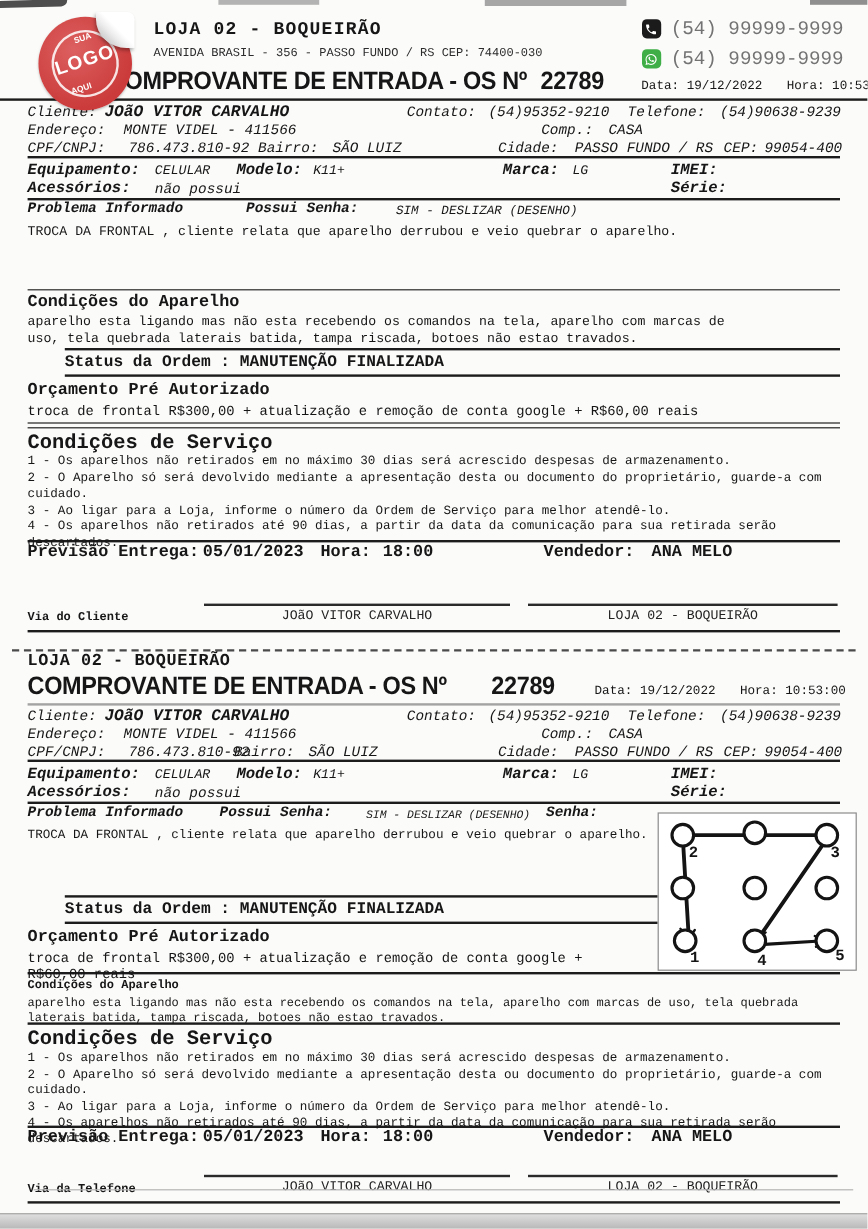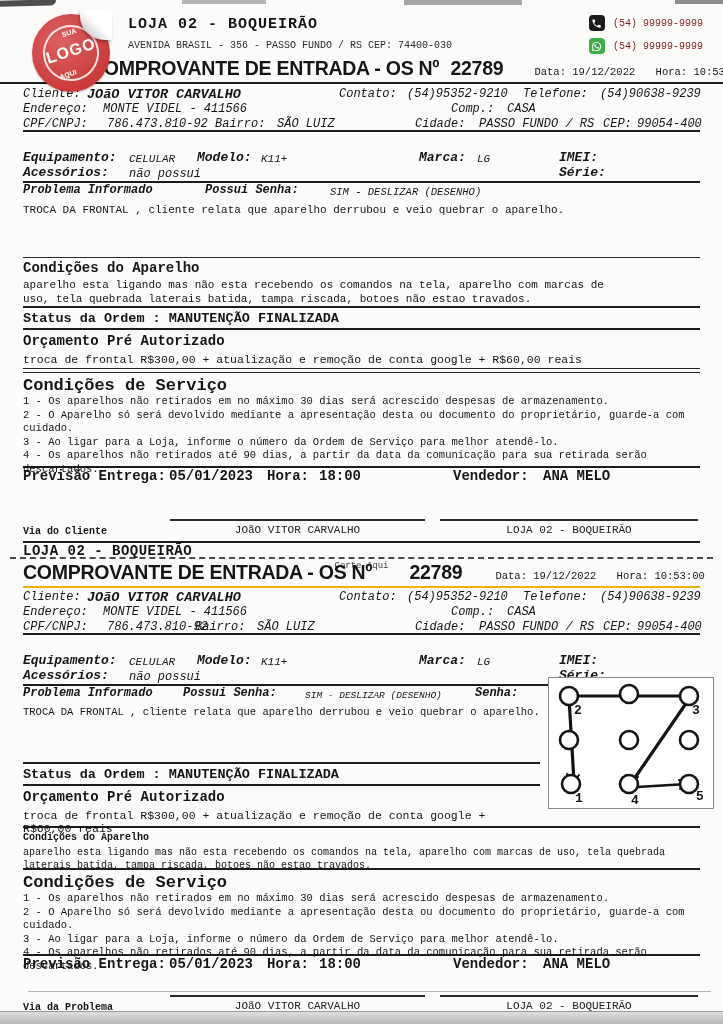--- a/index.html
+++ b/index.html
@@ -26,74 +26,74 @@
   .logo .txt-bot{position:absolute;left:0;right:6px;bottom:14px;text-align:center;color:#fff;font-family:"Liberation Sans",sans-serif;font-weight:bold;font-size:7px;transform:rotate(-18deg);}
   .logo .peel{position:absolute;right:-2px;top:-4px;width:32px;height:30px;background:linear-gradient(225deg,#ffffff 45%,#ececec 60%,#c9c9c9 80%,#b5b5b5);border-radius:0 6px 0 80%;box-shadow:-1px 2px 3px rgba(0,0,0,.3);}
   .store-block{position:absolute;left:128px;top:16px;}
   .store-name{font-size:15px;font-weight:bold;letter-spacing:1px;}
   .store-addr{font-size:10px;margin-top:7px;color:#2c2c2c;}
   .contacts{position:absolute;right:20px;top:15px;}
   .contact-row{display:flex;align-items:center;margin-bottom:7px;}
   .cicon{width:16px;height:16px;border-radius:4px;margin-right:8px;display:flex;align-items:center;justify-content:center;flex:0 0 16px;}
   .cicon.phone{background:#1b1b1b;}
   .cicon.wa{background:#3fae46;}
-  .contact-num{font-size:10px;color:#7f1d1d;}
+  .contact-num{font-size:16px;color:#737373;}
   .title-row{position:absolute;left:23px;right:20px;top:56px;display:flex;align-items:baseline;}
   .doc-title{font-family:"Liberation Sans",sans-serif;font-weight:bold;font-size:21px;letter-spacing:-.3px;transform:scaleX(.93);transform-origin:left bottom;white-space:nowrap;}
   .c1-title{margin-left:67px;}
   .os-num{margin-left:12px;}
   .dt{margin-left:auto;font-size:10.5px;white-space:nowrap;}
   .dt .gap{display:inline-block;width:14px;}
   
   .copy{position:absolute;left:0;width:723px;padding:0 23px;box-sizing:border-box;}
   .copy1{top:85px;}
   .copy2{top:543px;}
   .r{position:relative;height:15px;line-height:15px;font-size:12px;white-space:nowrap;font-style:italic;}
   .r span{position:absolute;top:0;}
   .rule2{border:none;border-top:2px solid #1c1c1c;margin:0;}
   .dbl{height:3px;border-top:1px solid #222;border-bottom:1px solid #222;}
   .client-block{height:43px;border-bottom:2px solid #1c1c1c;padding-top:2px;box-sizing:content-box;}
   .cname{font-size:13.5px;font-weight:bold;}
-  .equip-block{height:31px;border-bottom:2px solid #1c1c1c;padding-top:18px;}
+  .equip-block{height:31px;border-bottom:2px solid #1c1c1c;padding-top:2px;}
   .lab13{font-size:13px;font-weight:bold;}
   .val11{font-size:11px;top:2px !important;}
   .problema{border-bottom:1px solid #2a2a2a;}
   .c1 .problema{height:74px;}
   .ph-head{font-size:12px;font-weight:bold;}
   .ph-val{font-size:10.5px;top:2px !important;}
   .ph-text{font-size:11px;margin-top:1px;}
   .sec-head{font-size:14px;font-weight:bold;padding-top:2px;}
   .sec-text{font-size:11px;line-height:14px;margin-top:2px;}
-  .status-row{border-top:2px solid #1c1c1c;border-bottom:2px solid #1c1c1c;font-size:13.5px;font-weight:bold;padding:3px 0 2px 0;}
+  .status-row{border-top:2px solid #1c1c1c;border-bottom:2px solid #1c1c1c;font-size:13.5px;font-weight:bold;padding:3px 0 2px 0;margin-left:31px;}
   .orc-head{font-size:14px;font-weight:bold;padding-top:3px;}
   .orc-text{font-size:11.5px;margin-top:4px;}
   .serv{border-bottom:2px solid #1c1c1c;}
   .serv-head{font-size:17px;font-weight:bold;padding-top:3px;}
   .serv-item{font-size:10.5px;line-height:13.5px;}
   .previsao{position:relative;height:24px;padding-top:7px;font-size:14px;font-weight:bold;white-space:nowrap;}
   .previsao span{position:absolute;top:0;}
   .sig-row{position:relative;height:22px;}
   .sig-line{position:absolute;top:0;border-top:2px solid #2a2a2a;text-align:center;font-size:11px;padding-top:3px;color:#222;}
   .sig1{left:147px;width:255px;}
   .sig2{left:417px;width:258px;}
   .via{position:absolute;left:0;top:7px;font-size:10px;font-weight:bold;}
   .cut{margin:14px -13px 0 -13px;border-top:2px dashed #4a4a4a;}
   .cut-label{text-align:center;font-size:9px;color:#3d3d3d;margin-top:2px;}
   
   .store-name2{font-size:14px;font-weight:bold;height:17px;letter-spacing:.5px;}
   .title-row2{display:flex;align-items:baseline;height:26px;border-bottom:0;}
-  .copy2 .title-wrap{border-bottom:2px solid #eab308;}
+  .copy2 .title-wrap{border-bottom:2px solid #a3a3a3;}
   .os-num2{margin-left:40px;}
   .c2 .problema{height:76px;border-bottom:0;}
   .w540{width:517px;box-sizing:border-box;}
   .sec-head-sm{font-size:10px;font-weight:bold;padding-top:4px;}
   .sec-text-sm{font-size:10px;line-height:12.5px;margin-top:4px;}
   .serv2{border-top:2px solid #1c1c1c;}
   .pattern-box{position:absolute;right:9px;top:134px;width:164px;height:130px;border:1px solid #8a8a8a;background:#fff;z-index:2;}
-  .senha-abs{left:452px;}
+  .senha-abs{left:432px;}
 </style>
 </head>
 <body>
 
 <div class="tm1"></div>
 <div class="tm2"></div>
 <div class="tm3"></div>
 <div class="tm4"></div>
 
 <div class="header">
@@ -229,21 +229,20 @@
   </div>
 
   <div class="sig-row" style="margin-top:20px">
     <span class="via">Via do Cliente</span>
     <div class="sig-line sig1">JOãO VITOR CARVALHO</div>
     <div class="sig-line sig2">LOJA 02 - BOQUEIRÃO</div>
   </div>
   <hr class="rule2">
 
   <div class="cut"></div>
-  <div class="cut-label">Corte Aqui</div>
 </div>
 
 <div class="copy copy2 c2">
 
   <div class="store-name2">LOJA 02 - BOQUEIRÃO</div>
   <div class="title-wrap">
     <div class="title-row2">
       <div class="doc-title">
         <span>COMPROVANTE DE ENTRADA - OS Nº</span><span class="os-num os-num2">22789</span>
       </div>
@@ -371,21 +370,21 @@
   <div class="previsao">
     <span style="left:0">Previsão Entrega:</span>
     <span style="left:146px">05/01/2023</span>
     <span style="left:244px">Hora:</span>
     <span style="left:296px">18:00</span>
     <span style="left:430px">Vendedor:</span>
     <span style="left:520px">ANA MELO</span>
   </div>
 
   <div class="sig-row" style="margin-top:8px">
-    <span class="via">Via da Problema</span>
+    <span class="via">Via da Telefone</span>
     <div class="sig-line sig1">JOãO VITOR CARVALHO</div>
     <div class="sig-line sig2">LOJA 02 - BOQUEIRÃO</div>
   </div>
   <hr class="rule2">
 </div>
 
 <div class="grey-line"></div>
 <div class="bottom-bar"></div>
 
 </body></html>

